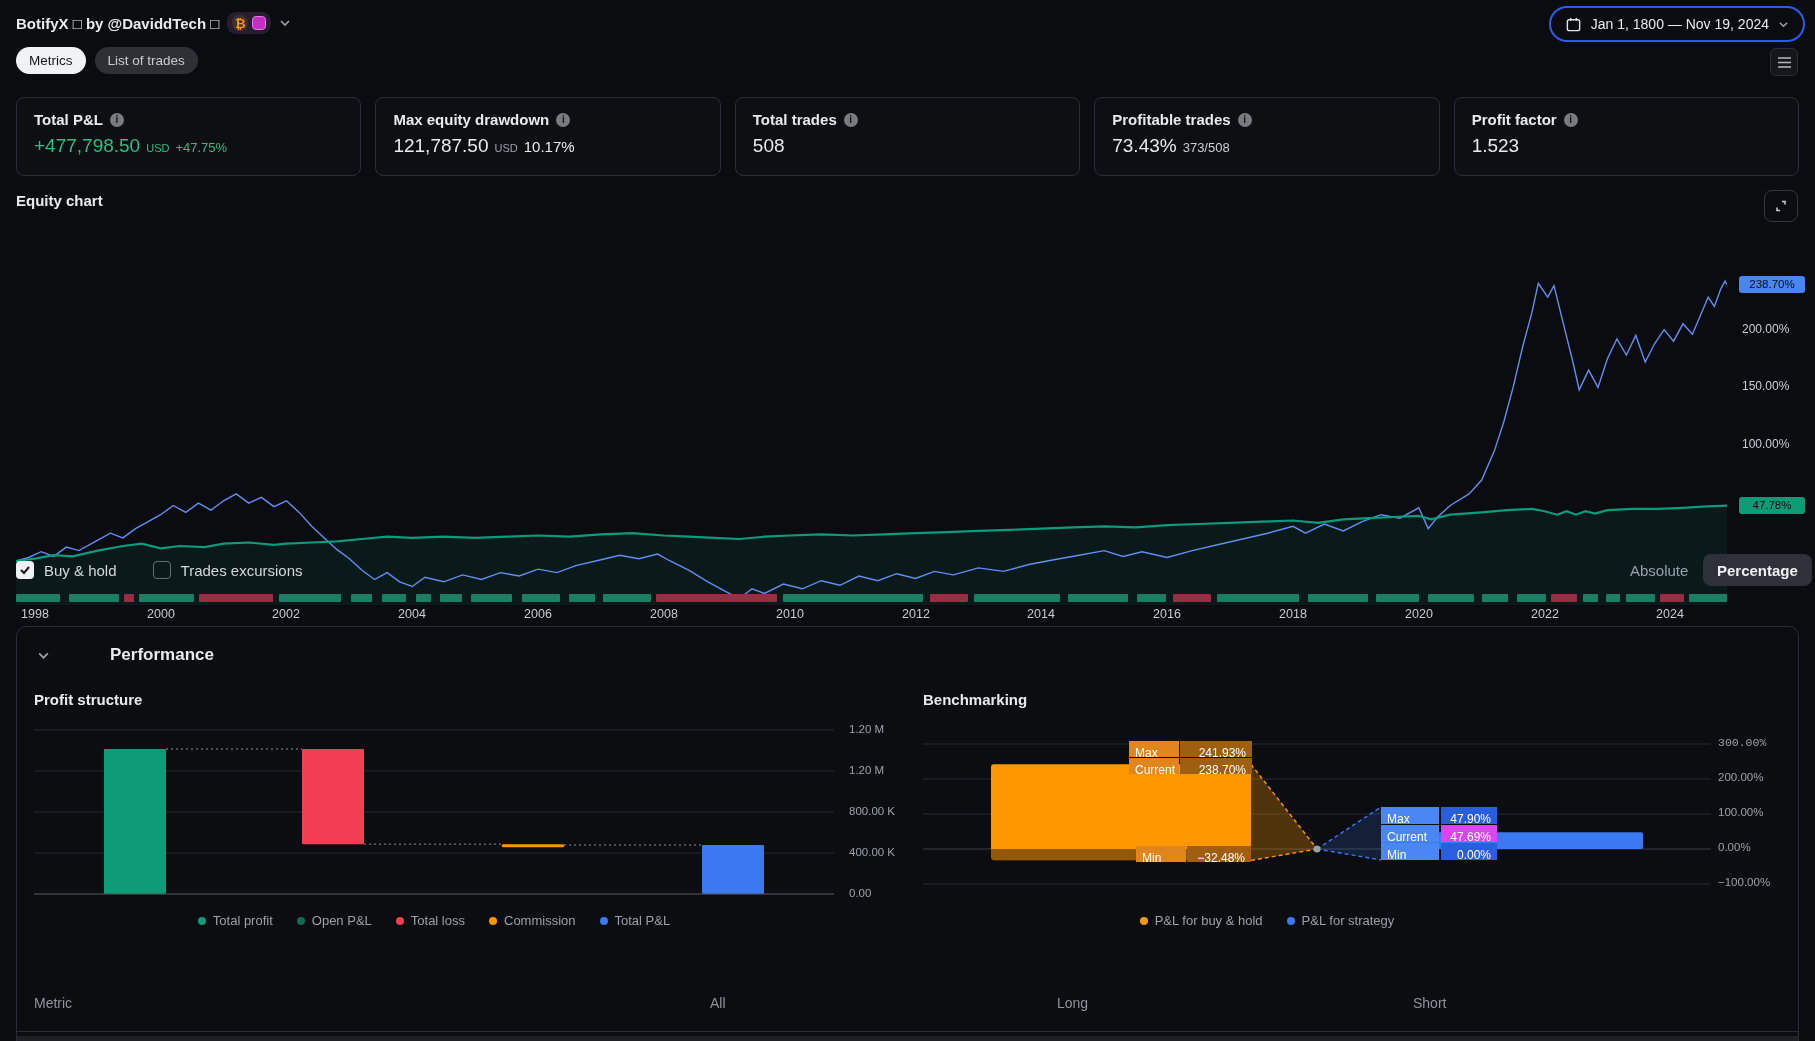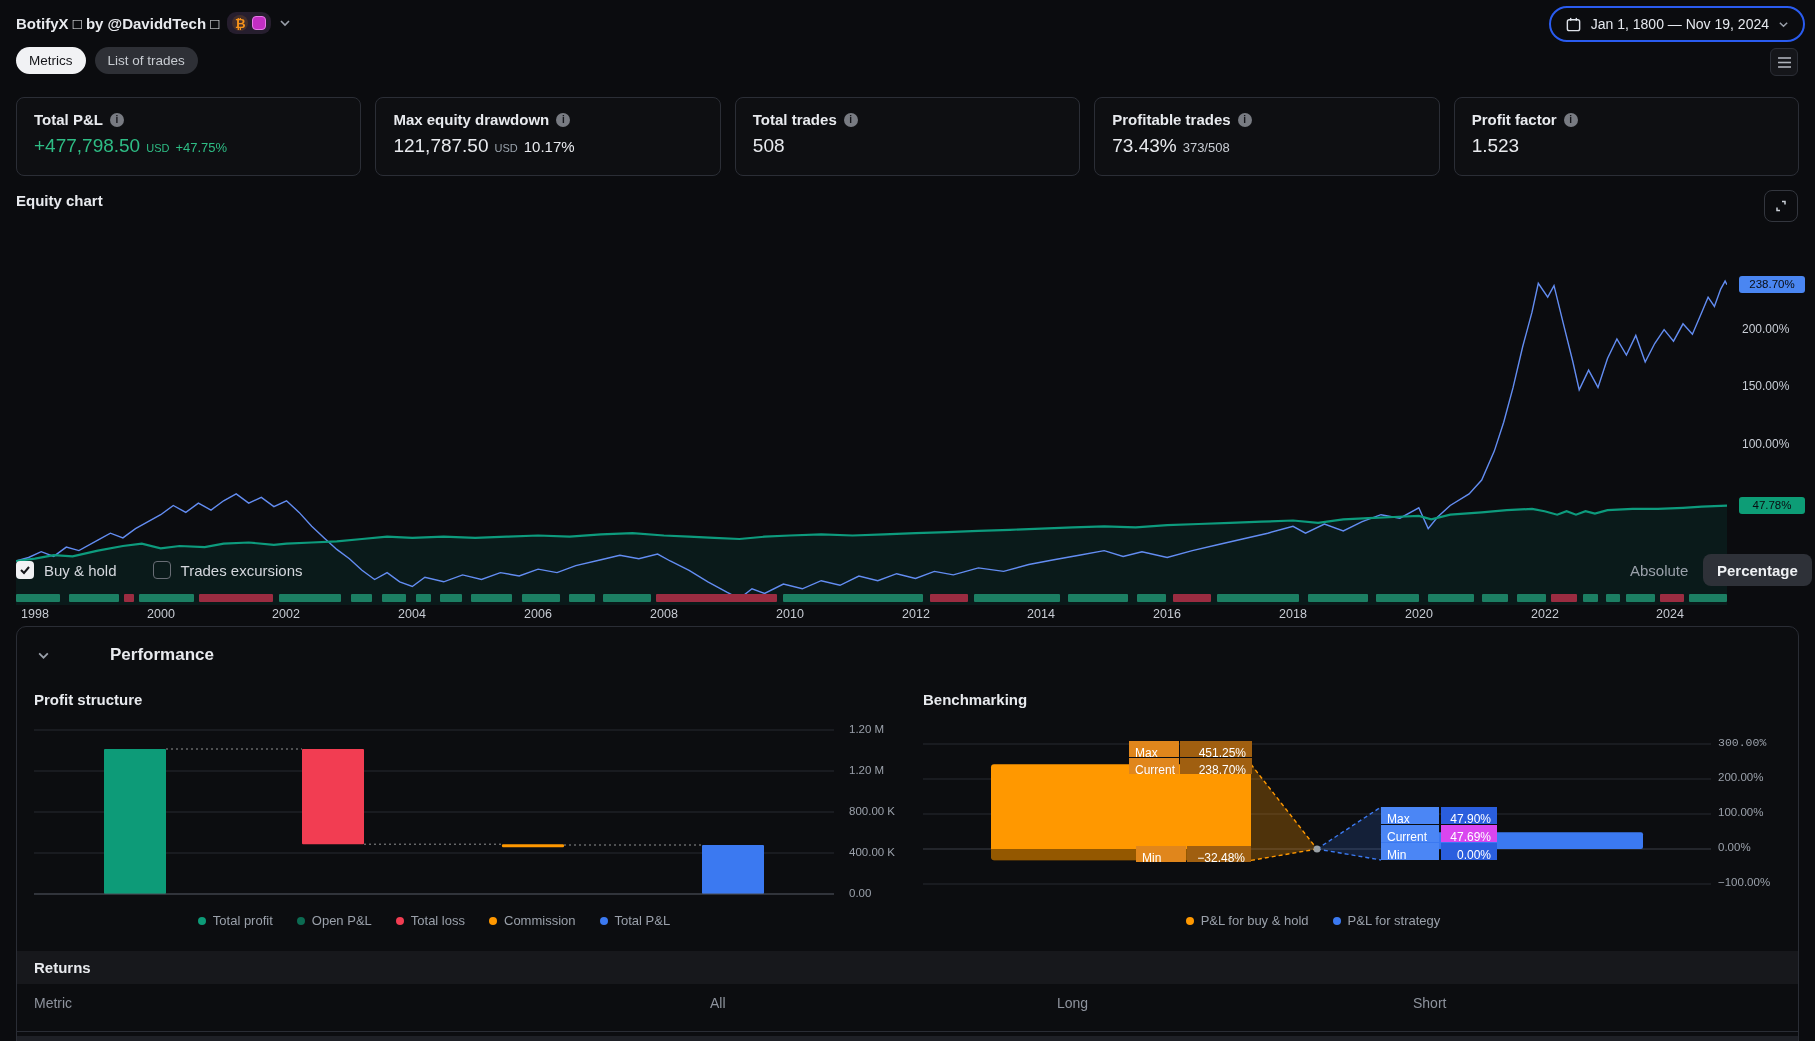--- a/index.html
+++ b/index.html
@@ -315,47 +315,44 @@
       </div>
       <div class="li" style="">
         <div class="dot" style="background:#ff9800;"></div>
         <div style="">Commission</div>
       </div>
       <div class="li" style="">
         <div class="dot" style="background:#3b79f1;"></div>
         <div style="">Total P&amp;L</div>
       </div>
     </div>
-  <div class="legend" id="bench-legend" style="left:902px;width:788px;">
+  <div class="legend" id="bench-legend" style="left:856px;width:788px;">
       <div class="li" style="">
         <div class="dot" style="background:#ff9800;"></div>
         <div style="">P&amp;L for buy &amp; hold</div>
       </div>
       <div class="li" style="">
         <div class="dot" style="background:#3b79f1;"></div>
         <div style="">P&amp;L for strategy</div>
       </div>
     </div>
 
-  <div id="returns-band">
-    <span>Returns</span>
-  </div>
   <div class="rcol" style="left:17px">Metric</div>
   <div class="rcol" style="left:693px">All</div>
   <div class="rcol" style="left:1040px">Long</div>
   <div class="rcol" style="left:1396px">Short</div>
   <div id="returns-divider"></div>
   <div id="row-sliver"></div>
 <div class="ylab" style="left:832px;top:96px;">1.20 M</div>
     <div class="ylab" style="left:832px;top:137px;">1.20 M</div>
     <div class="ylab" style="left:832px;top:178px;">800.00 K</div>
     <div class="ylab" style="left:832px;top:219px;text-align:right;">400.00 K</div>
     <div class="ylab" style="left:832px;top:260px;">0.00</div>
     <div class="chip" style="left:1112px;top:114px;width:50px;background:#e0861c;">Max</div>
-    <div class="chip val" style="left:1163px;top:114px;width:72px;background:#a05f10;">451.25%</div>
+    <div class="chip val" style="left:1163px;top:114px;width:72px;background:#a05f10;">241.93%</div>
     <div class="chip" style="left:1112px;top:131px;width:50px;background:#e0861c;">Current</div>
     <div class="chip val" style="left:1163px;top:131px;width:72px;background:#a05f10;">238.70%</div>
     <div class="chip" style="left:1119px;top:219px;width:50px;background:#e0861c;">Min</div>
     <div class="chip val" style="left:1170px;top:219px;width:64px;background:#a05f10;">−32.48%</div>
     <div class="chip" style="left:1364px;top:180px;width:58px;background:#4b86f5;height:17px;line-height:17px;">Max</div>
     <div class="chip val" style="left:1424px;top:180px;width:56px;background:#2a5ede;height:17px;line-height:17px;">47.90%</div>
     <div class="chip" style="left:1364px;top:198px;width:58px;background:#4b86f5;height:17px;line-height:17px;">Current</div>
     <div class="chip val" style="left:1424px;top:198px;width:56px;background:#d946ef;height:17px;line-height:17px;">47.69%</div>
     <div class="chip" style="left:1364px;top:216px;width:58px;background:#4b86f5;height:17px;line-height:17px;">Min</div>
     <div class="chip val" style="left:1424px;top:216px;width:56px;background:#2a5ede;height:17px;line-height:17px;">0.00%</div>

